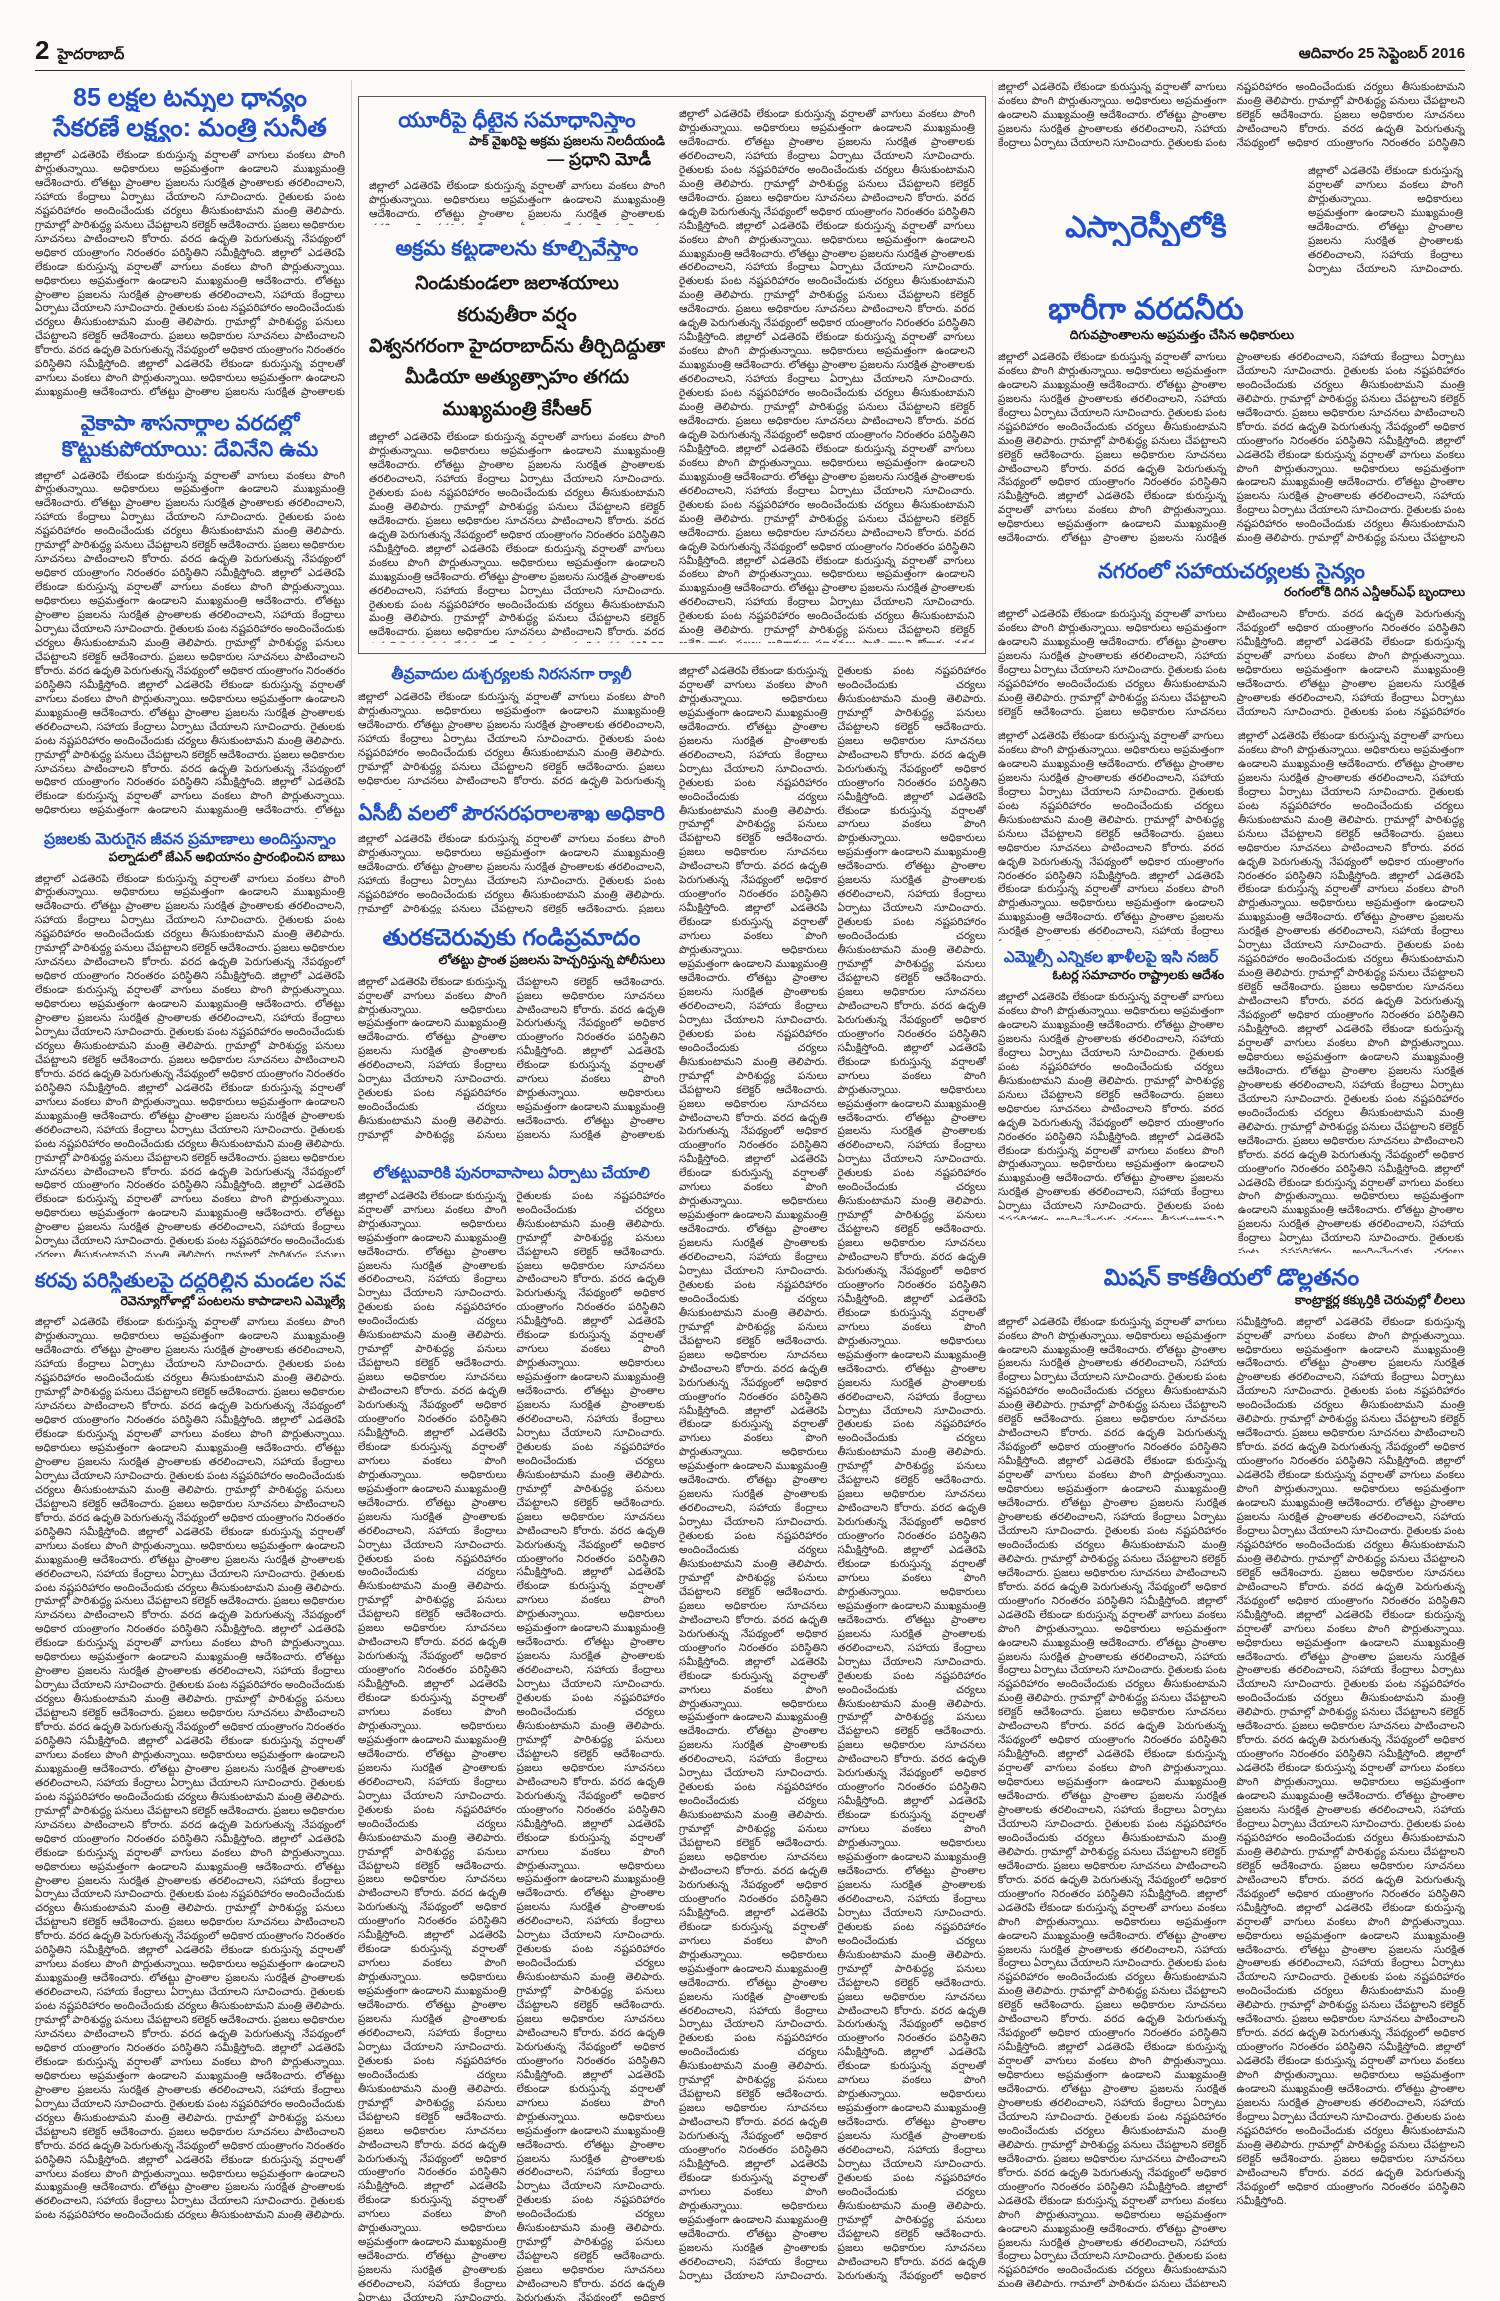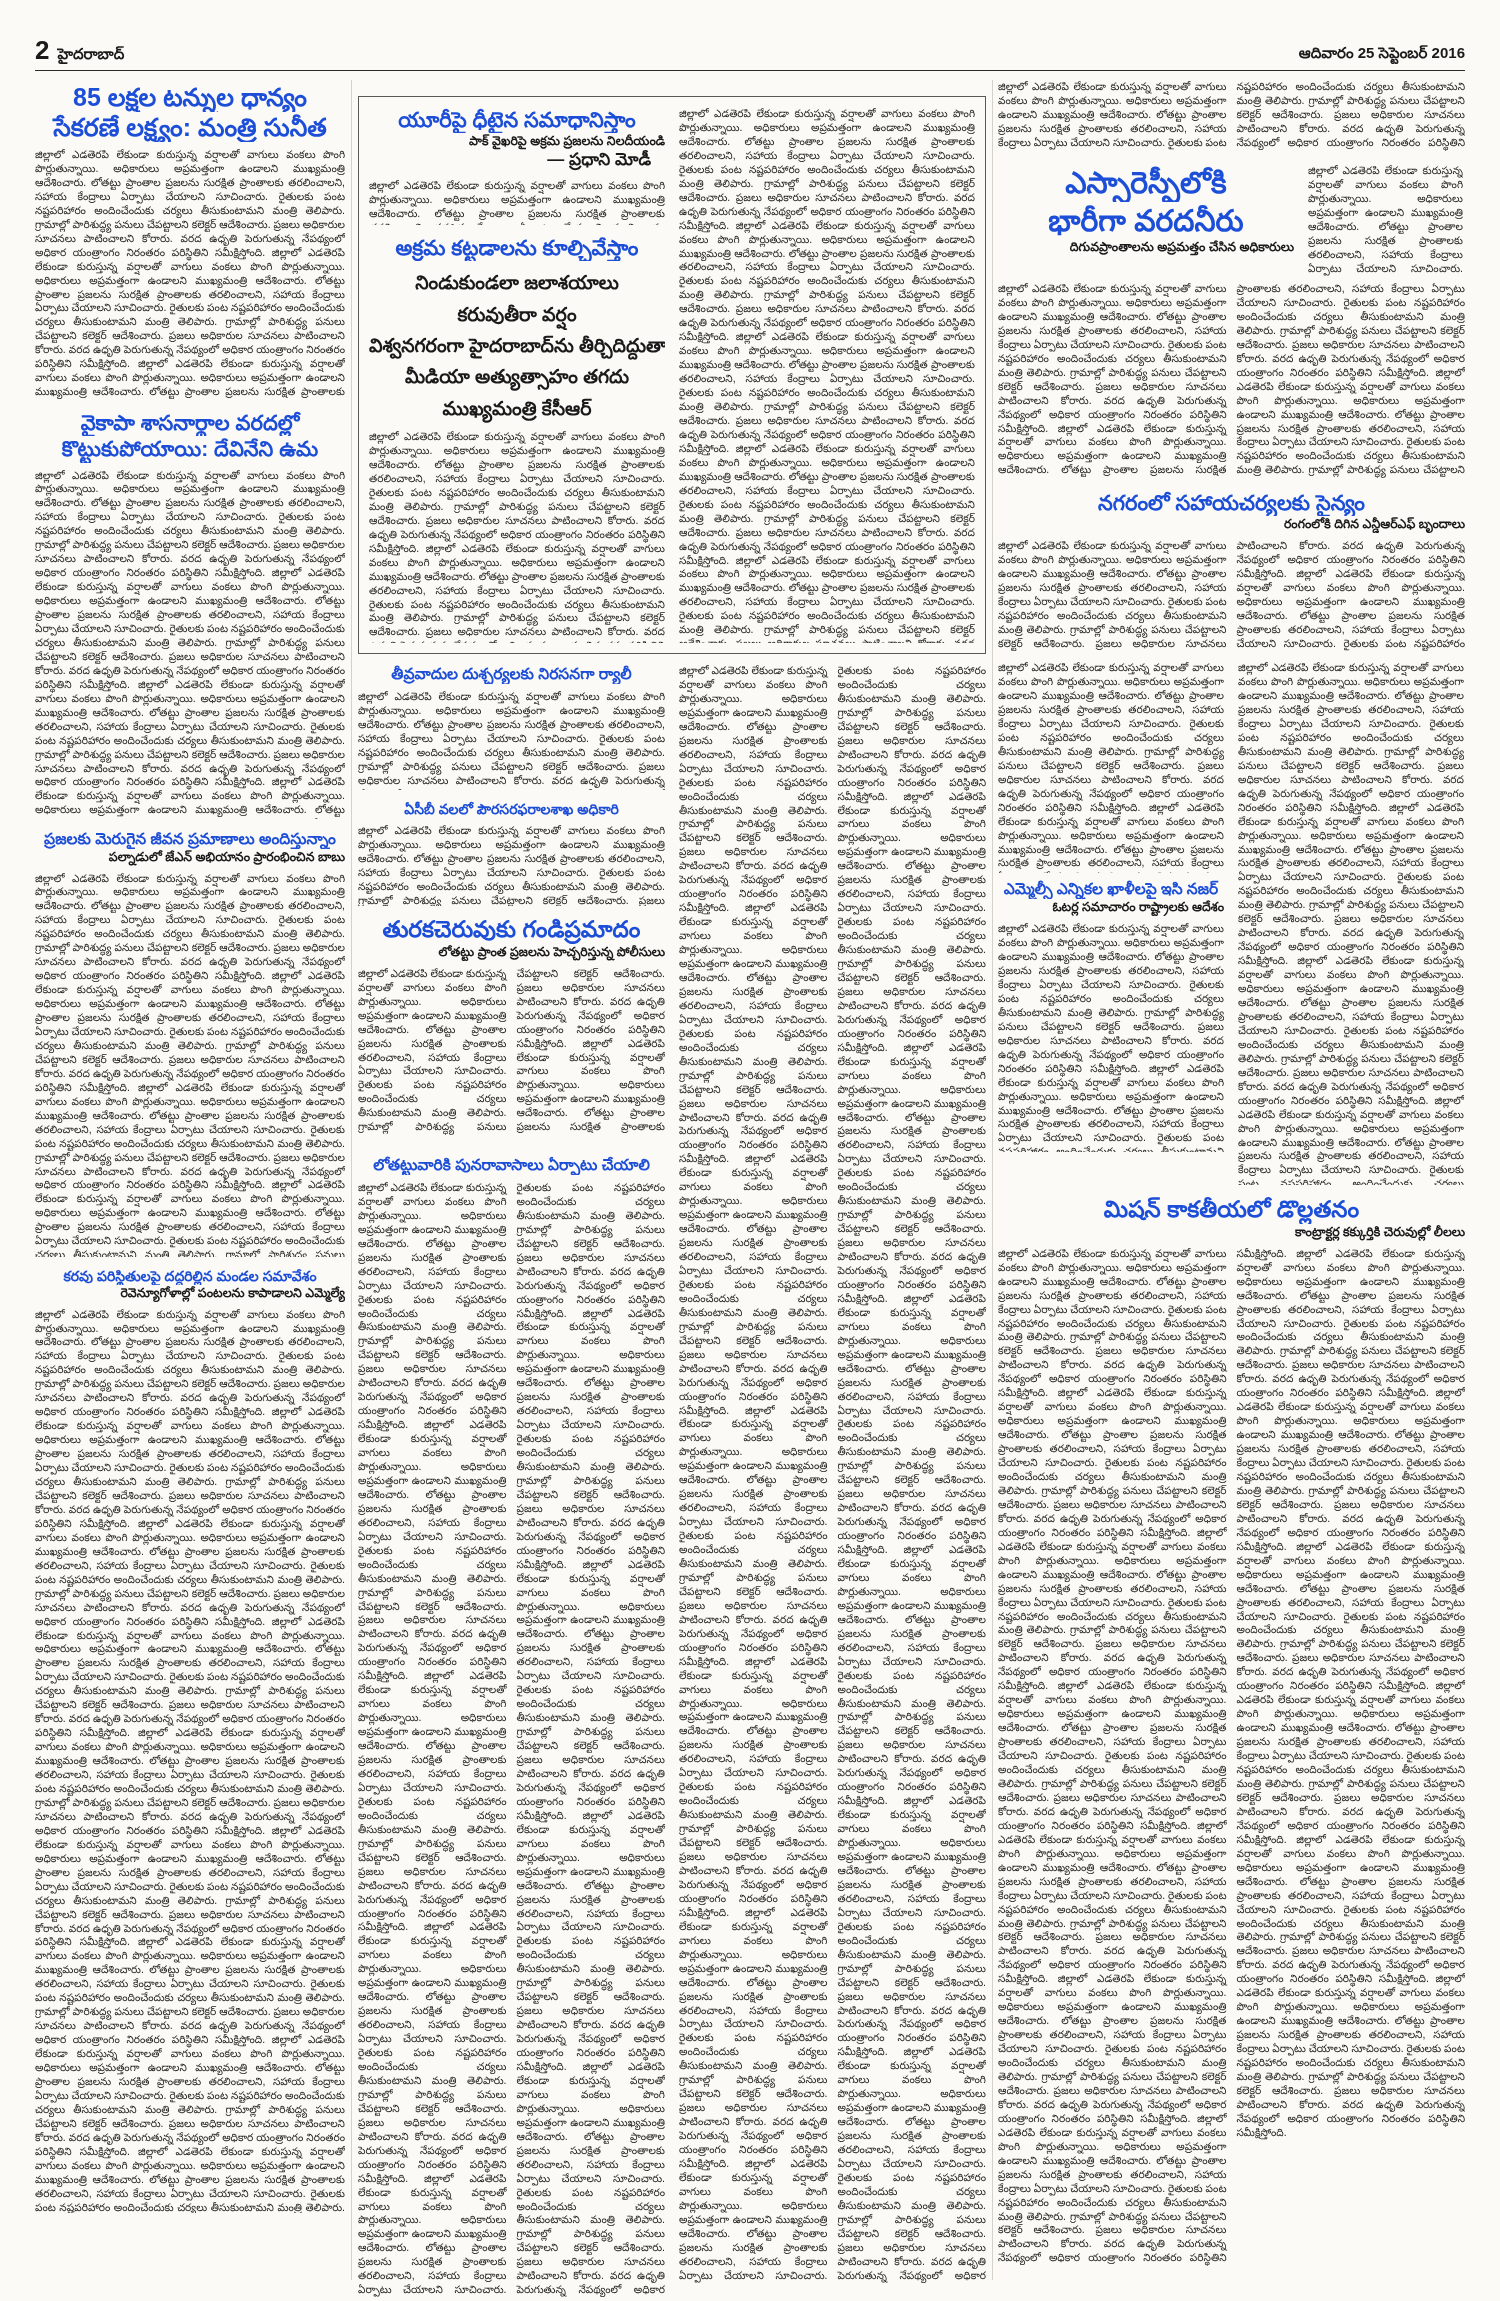--- a/index.html
+++ b/index.html
@@ -26,36 +26,36 @@
   .cols2{column-count:2;column-gap:10px;column-fill:auto;}
 
   
   .col-left{position:absolute;left:35px;top:82px;width:310px;height:2205px;overflow:hidden;}
   .col-mid{position:absolute;left:358px;top:80px;width:628px;height:2207px;overflow:hidden;margin-top:16px;}
   .col-right{position:absolute;left:998px;top:80px;width:467px;height:2207px;overflow:hidden;}
 
   .hl-xl{font-size:25px;line-height:1.2;}
   .hl-lg{font-size:21px;line-height:1.25;}
   .hl-md{font-size:15.5px;line-height:1.3;}
-  .hl-sm{font-size:14px;line-height:1.3;}
+  .hl-sm{font-size:20px;line-height:1.3;}
   .sub-sm{font-size:12.5px;line-height:1.35;}
 
   .gap6{height:6px;} .gap10{height:10px;}
 
   
   .boxed{border:1px solid #5a5a54;height:558px;box-sizing:border-box;padding:10px 10px;display:flex;gap:14px;}
   .box-col{width:296px;overflow:hidden;}
   .kcr-point{font-weight:bold;font-size:19px;text-align:center;line-height:1.65;white-space:nowrap;overflow:hidden;}
   .byline{font-weight:bold;font-size:17px;text-align:right;padding-right:14px;}
 
   .mid-lower{display:flex;gap:14px;margin-top:10px;}
   .mid-half{width:307px;overflow:hidden;}
 
   .r-row2{display:flex;gap:14px;align-items:flex-start;}
-  .srsp-hl{font-size:30px;line-height:1.25;}
+  .srsp-hl{font-size:30px;line-height:1.25;margin-top:44px;}
   .r-row6{display:flex;gap:14px;}
   .r6col{width:226px;overflow:hidden;}
 
   .flame{display:inline-block;}
 </style>
 </head>
 <body>
 
 <div class="page">
 

